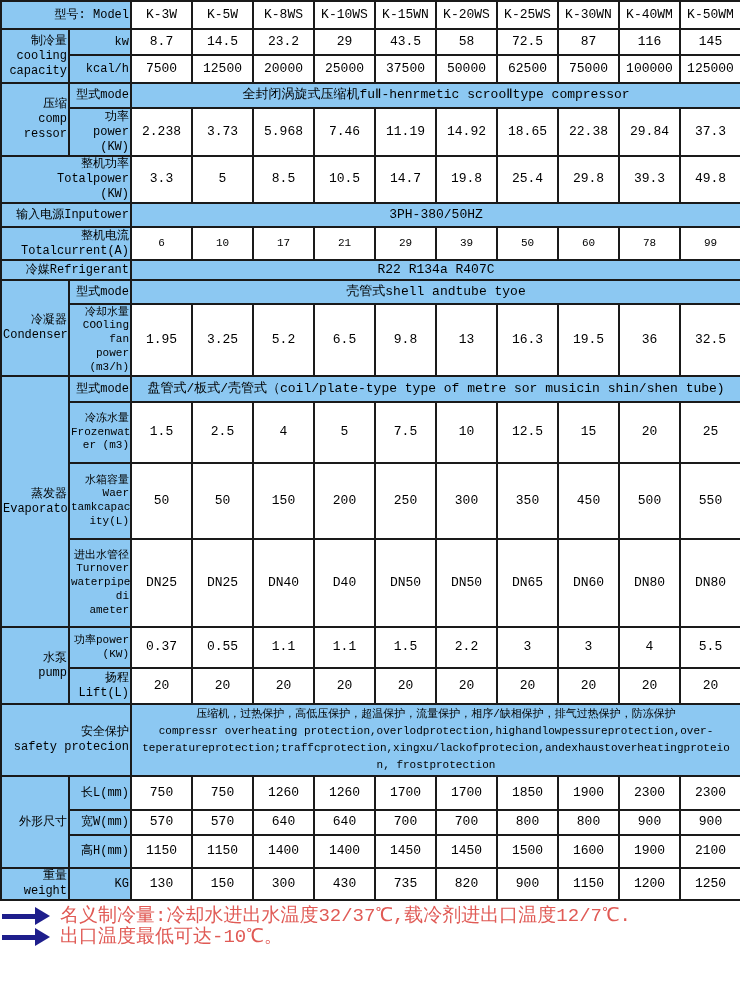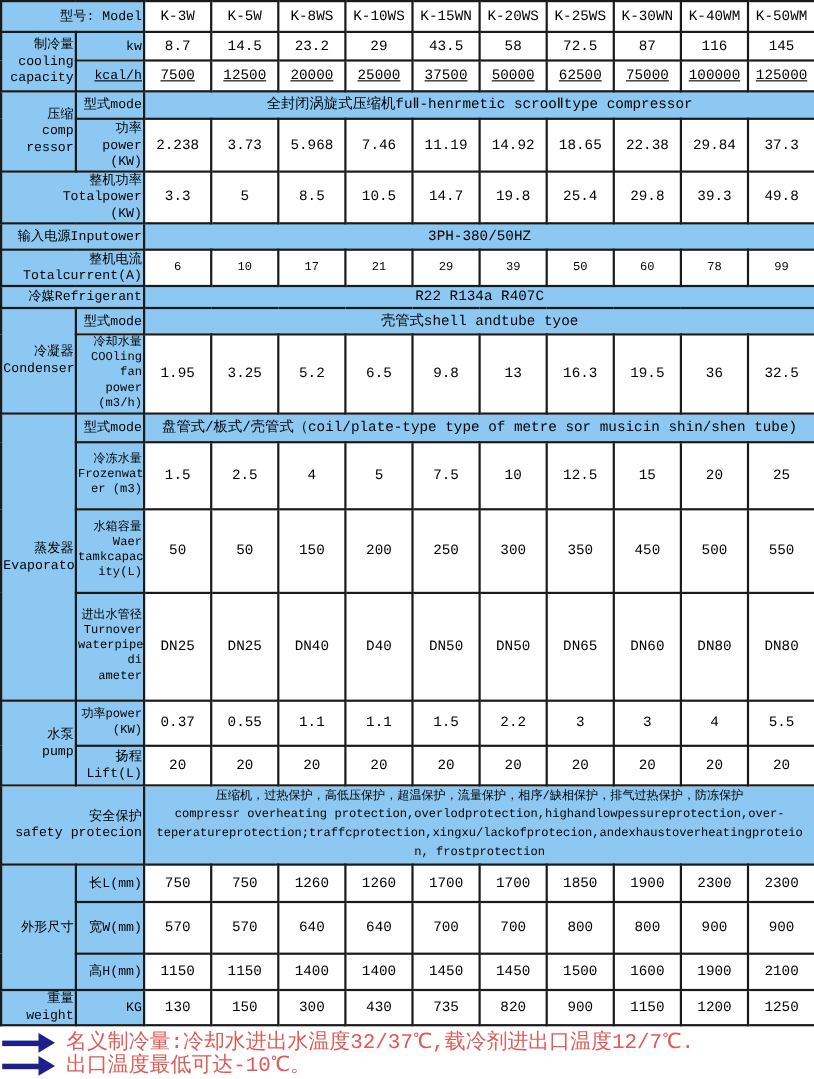--- a/index.html
+++ b/index.html
@@ -104,21 +104,21 @@
         <td class="val">14.5</td>
         <td class="val">23.2</td>
         <td class="val">29</td>
         <td class="val">43.5</td>
         <td class="val">58</td>
         <td class="val">72.5</td>
         <td class="val">87</td>
         <td class="val">116</td>
         <td class="val">145</td>
       </tr>
-      <tr style="height: 28px; text-decoration: underline;">
+      <tr style="height: 28px;">
         <td class="lbl">kcal/h</td>
         <td class="val">7500</td>
         <td class="val">12500</td>
         <td class="val">20000</td>
         <td class="val">25000</td>
         <td class="val">37500</td>
         <td class="val">50000</td>
         <td class="val">62500</td>
         <td class="val">75000</td>
         <td class="val">100000</td>
@@ -235,21 +235,21 @@
         <td class="val">50</td>
         <td class="val">150</td>
         <td class="val">200</td>
         <td class="val">250</td>
         <td class="val">300</td>
         <td class="val">350</td>
         <td class="val">450</td>
         <td class="val">500</td>
         <td class="val">550</td>
       </tr>
-      <tr style="height: 98px;">
+      <tr style="height: 88px;">
         <td class="lbl sm">进出水管径
 Turnover
 waterpipe
 di ameter</td>
         <td class="val">DN25</td>
         <td class="val">DN25</td>
         <td class="val">DN40</td>
         <td class="val">D40</td>
         <td class="val">DN50</td>
         <td class="val">DN50</td>
@@ -303,21 +303,21 @@
         <td class="val">750</td>
         <td class="val">1260</td>
         <td class="val">1260</td>
         <td class="val">1700</td>
         <td class="val">1700</td>
         <td class="val">1850</td>
         <td class="val">1900</td>
         <td class="val">2300</td>
         <td class="val">2300</td>
       </tr>
-      <tr style="height: 47px;">
+      <tr style="height: 25px;">
         <td class="lbl">宽W(mm)</td>
         <td class="val">570</td>
         <td class="val">570</td>
         <td class="val">640</td>
         <td class="val">640</td>
         <td class="val">700</td>
         <td class="val">700</td>
         <td class="val">800</td>
         <td class="val">800</td>
         <td class="val">900</td>

